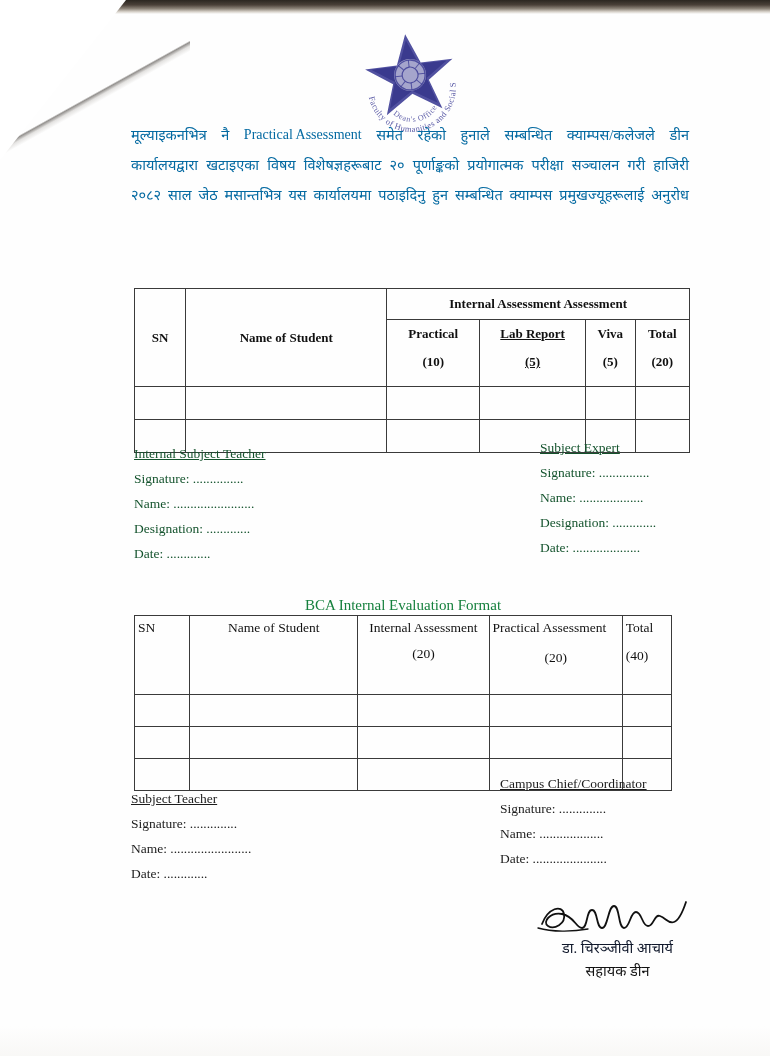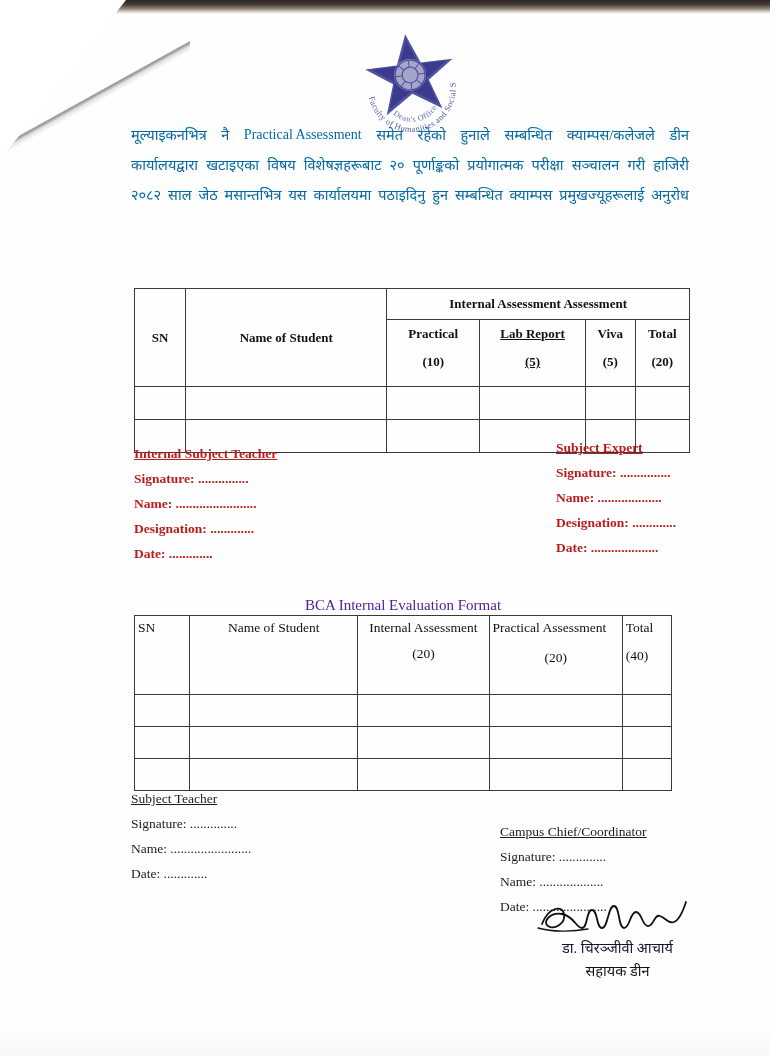--- a/index.html
+++ b/index.html
@@ -143,50 +143,50 @@
   .mark-indent { display: block; text-align: center; margin-top: 14px; }
   .mark-left { display: block; text-align: left; margin-top: 12px; }
 
   .table2-title {
     position: absolute;
     left: 134px; top: 597px;
     width: 538px;
     text-align: center;
     font-family: "Liberation Serif", "DejaVu Serif", serif;
     font-size: 15px;
-    color: #4c1d95;
+    color: #15803d;
   }
 
   
   .sig-block { position: absolute; }
   .sig-block .sig-title {
     text-decoration: underline;
     margin-bottom: 9px;
     white-space: nowrap;
   }
   .sig-block .sig-line {
     margin-bottom: 9px;
     white-space: nowrap;
   }
   .sig-bold {
     font-family: "Liberation Serif", "DejaVu Serif", serif;
-    font-weight: bold;
+    font-weight: normal;
     font-size: 13.5px;
-    color: #b91c1c;
+    color: #14532d;
   }
   .sig-regular {
     font-family: "Liberation Serif", "DejaVu Serif", serif;
     font-weight: normal;
     font-size: 13.5px;
     color: #1c1c1c;
   }
   #sig-internal-teacher { left: 134px; top: 446px; }
-  #sig-subject-expert   { left: 556px; top: 440px; }
+  #sig-subject-expert   { left: 540px; top: 440px; }
   #sig-subject-teacher  { left: 131px; top: 791px; }
-  #sig-campus-chief     { left: 500px; top: 824px; }
+  #sig-campus-chief     { left: 500px; top: 776px; }
 
   
   .closing {
     position: absolute;
     left: 505px; top: 898px;
     width: 225px;
     text-align: center;
   }
   .closing .handsign { display: block; height: 38px; }
   .closing .handsign svg { display: block; margin: 0 auto; }

